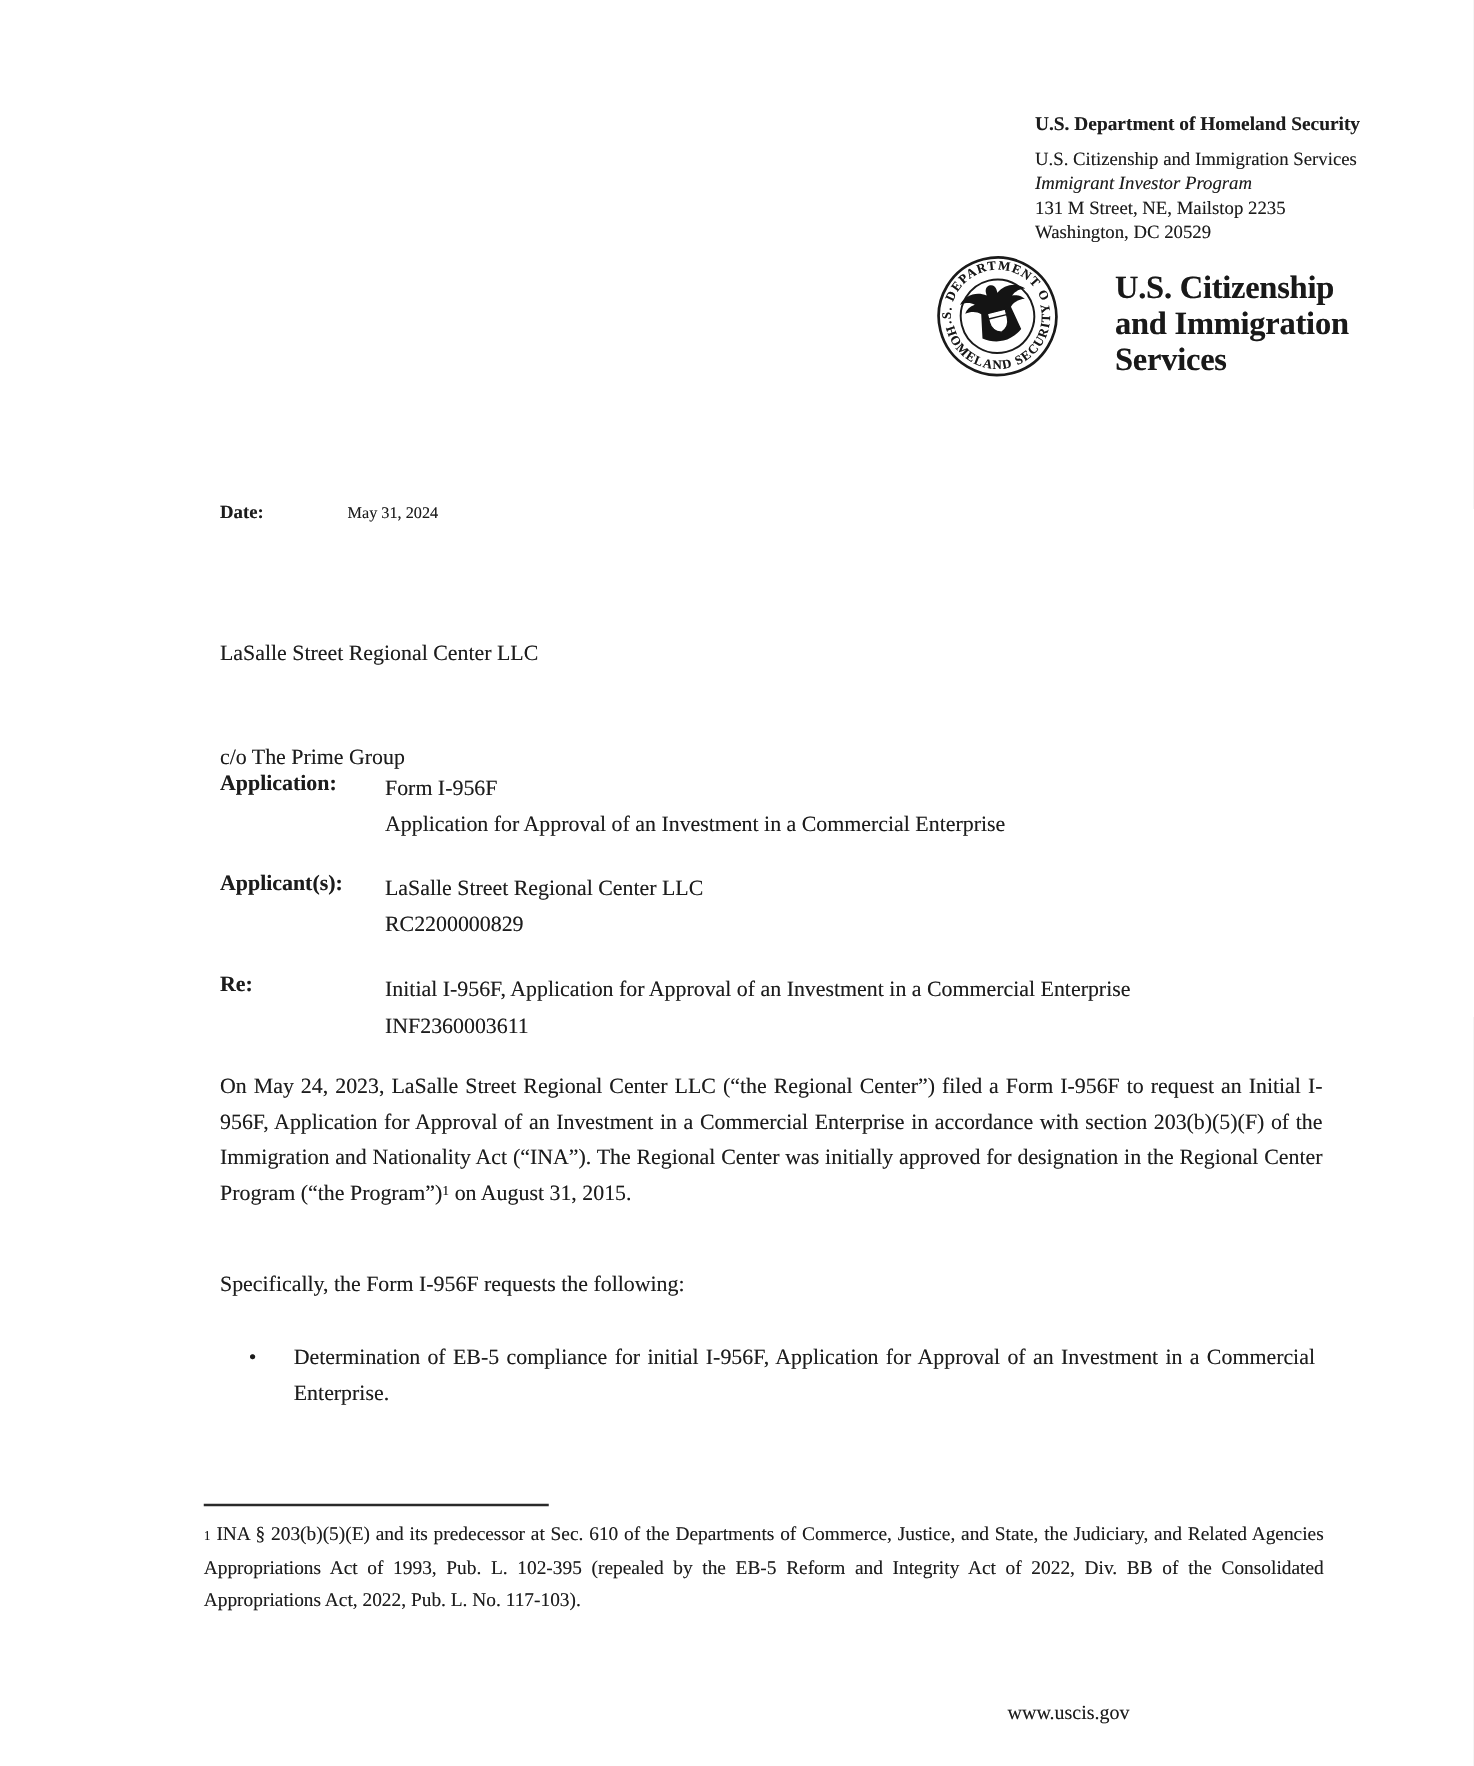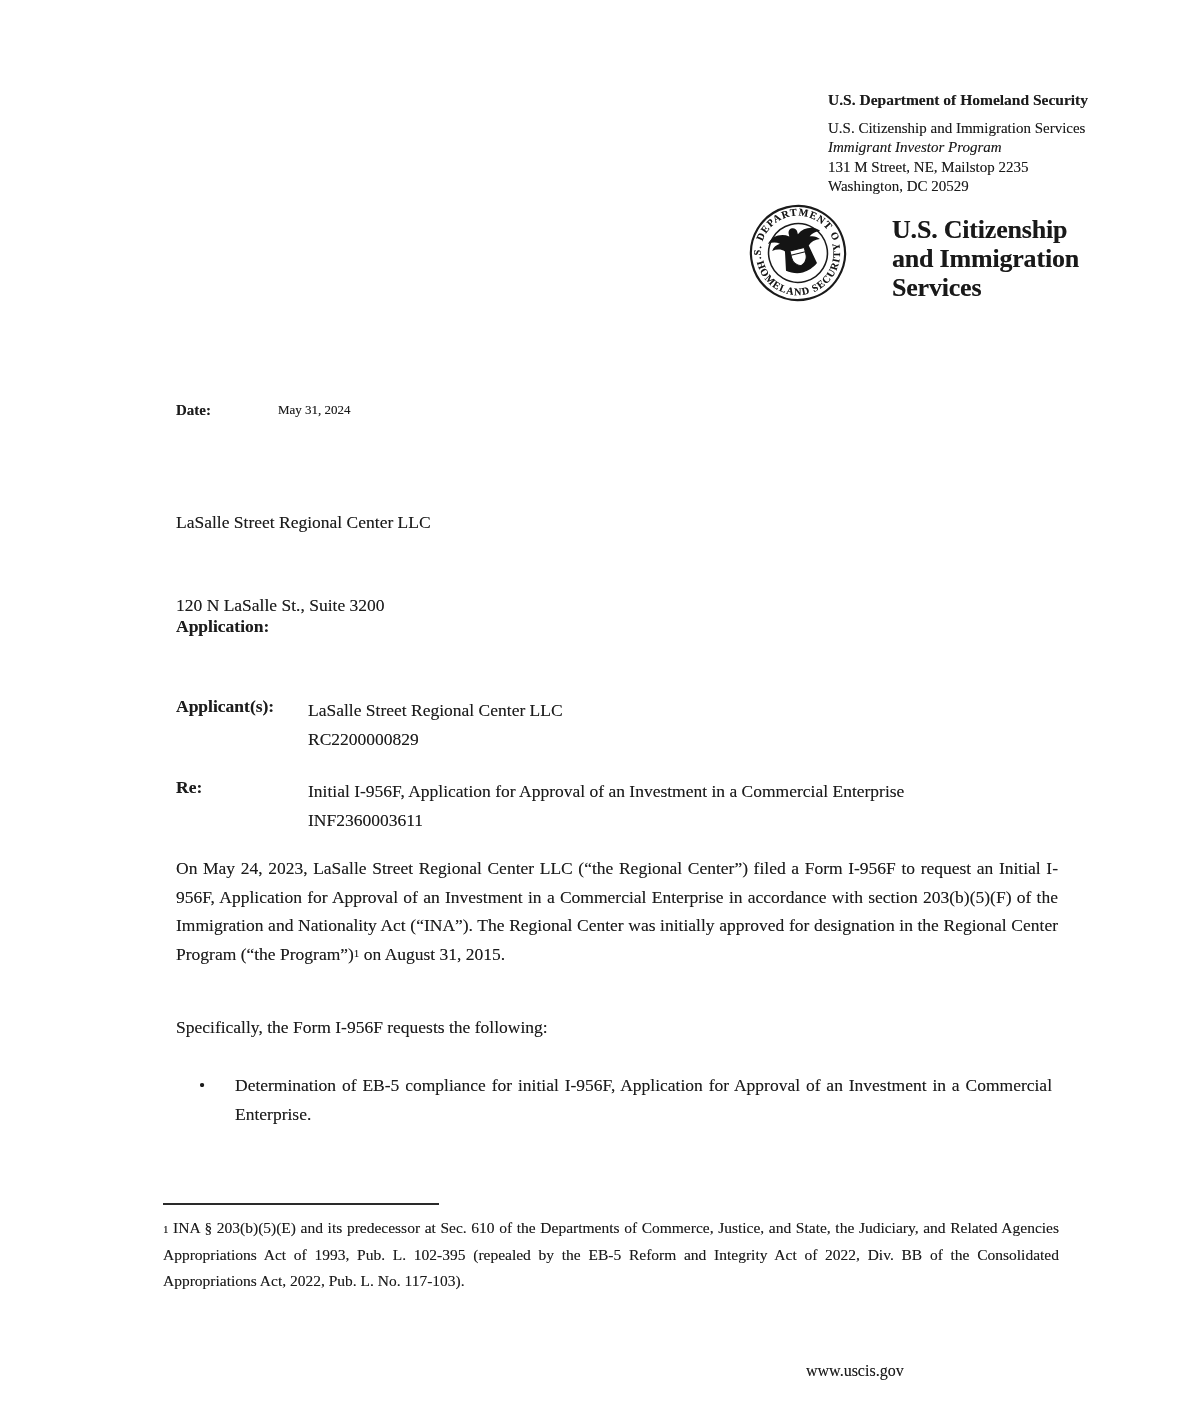--- a/index.html
+++ b/index.html
@@ -95,24 +95,28 @@
     <div>U.S. Citizenship</div>
     <div>and Immigration</div>
     <div>Services</div>
   </div>
 
   <div class="date-label label">Date:</div>
   <div class="date-value">May 31, 2024</div>
 
   <div class="recipient">
     <div>LaSalle Street Regional Center LLC</div>
-    <div>120 N LaSalle St., Suite 3200</div>
+    <div>c/o The Prime Group</div>
   </div>
 
   <div class="ref-label row-application">Application:</div>
+  <div class="ref-value row-application">
+    <div>Form I-956F</div>
+    <div>Application for Approval of an Investment in a Commercial Enterprise</div>
+  </div>
 
   <div class="ref-label row-applicant">Applicant(s):</div>
   <div class="ref-value row-applicant">
     <div>LaSalle Street Regional Center LLC</div>
     <div>RC2200000829</div>
   </div>
 
   <div class="ref-label row-re">Re:</div>
   <div class="ref-value row-re">
     <div>Initial I-956F, Application for Approval of an Investment in a Commercial Enterprise</div>

